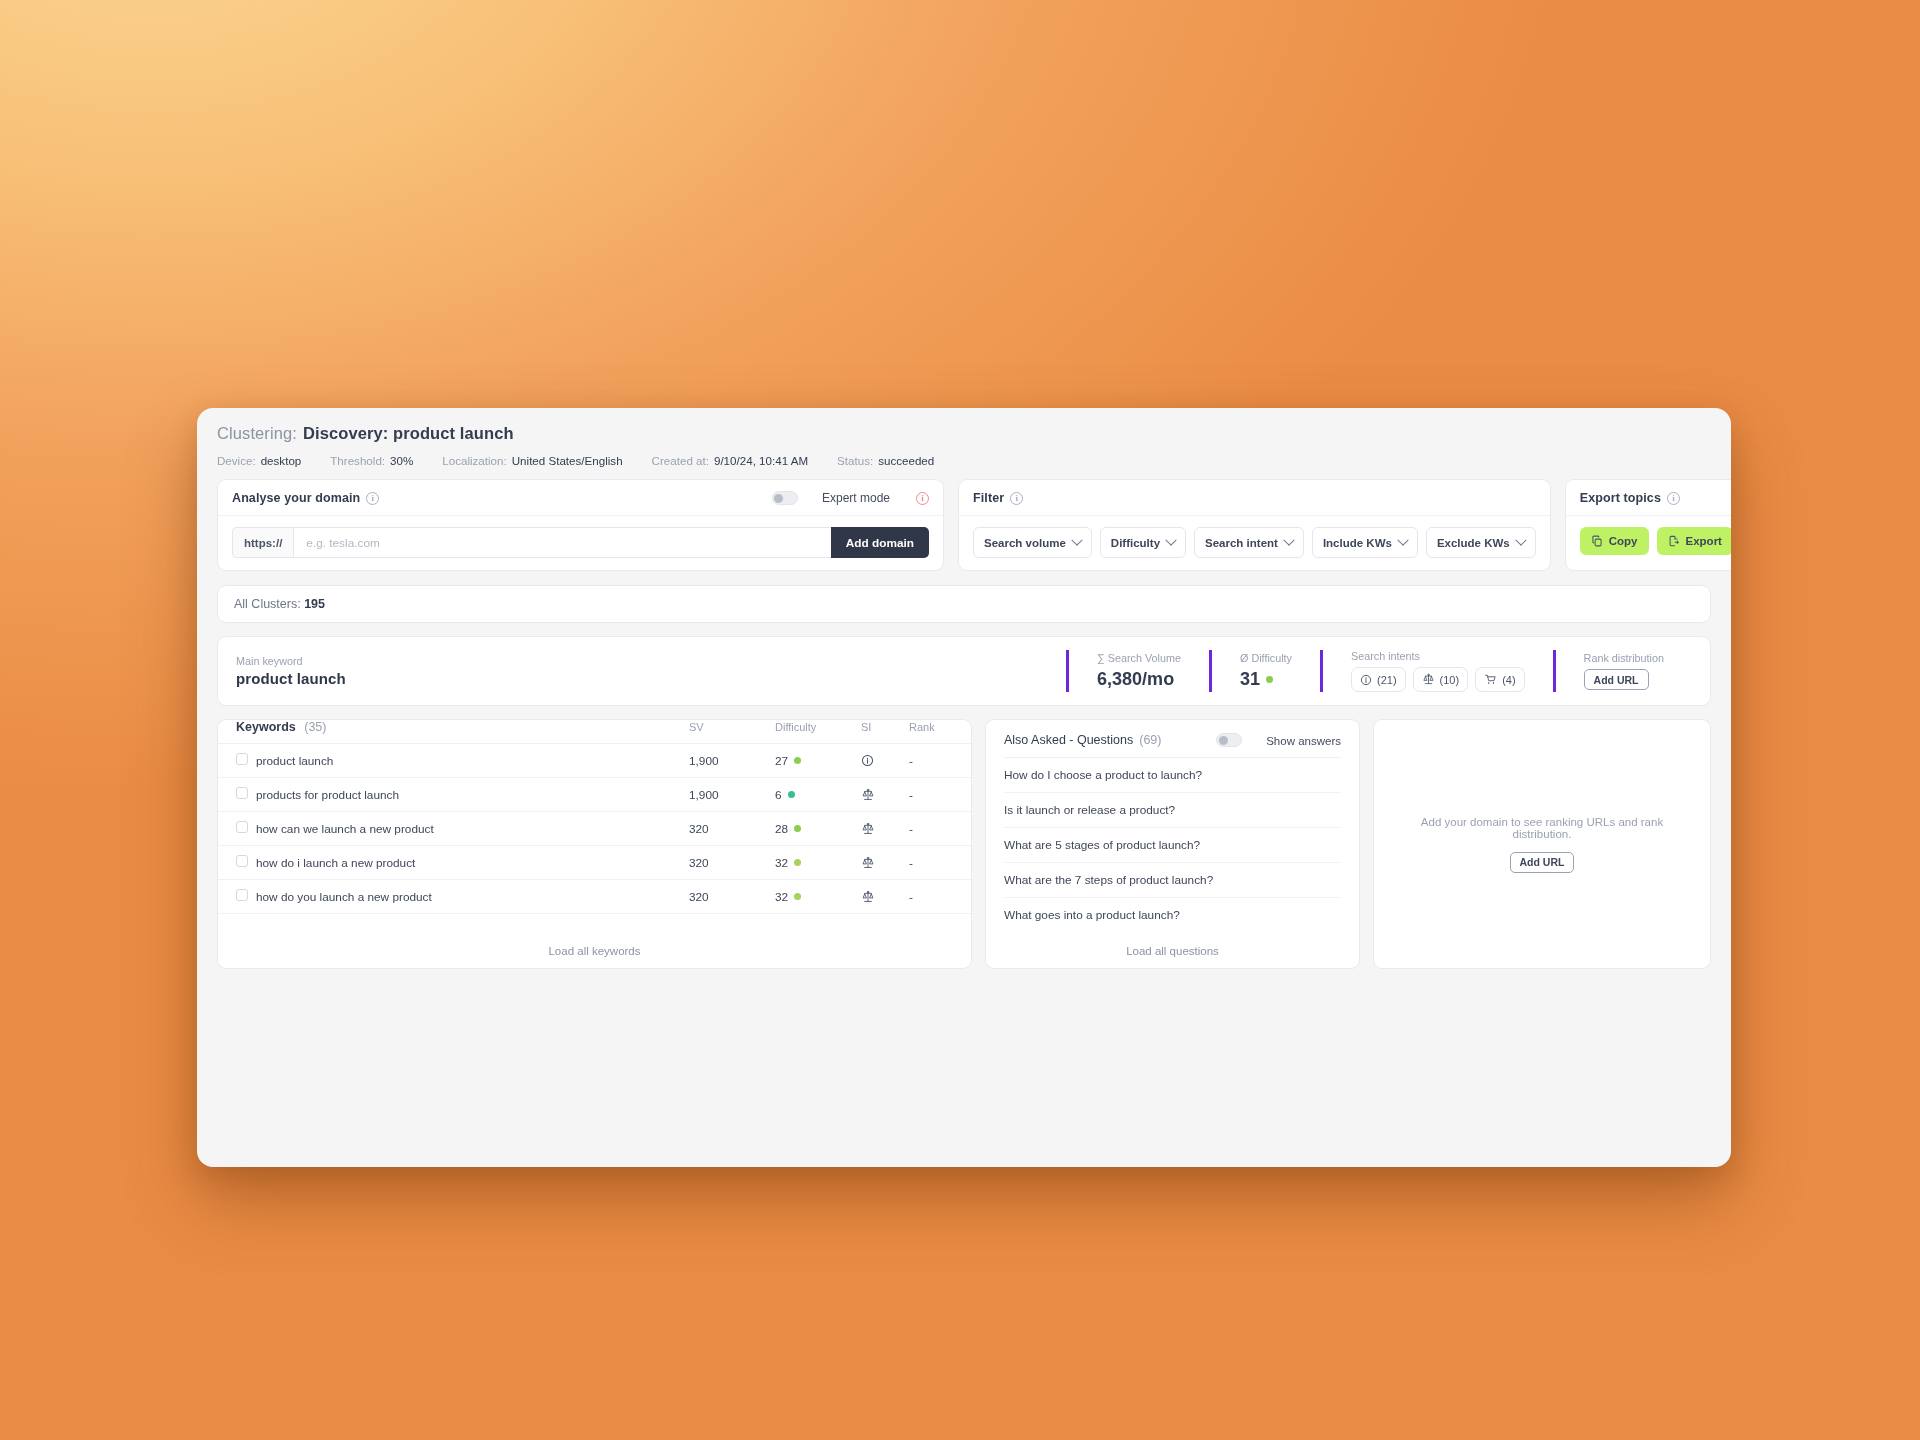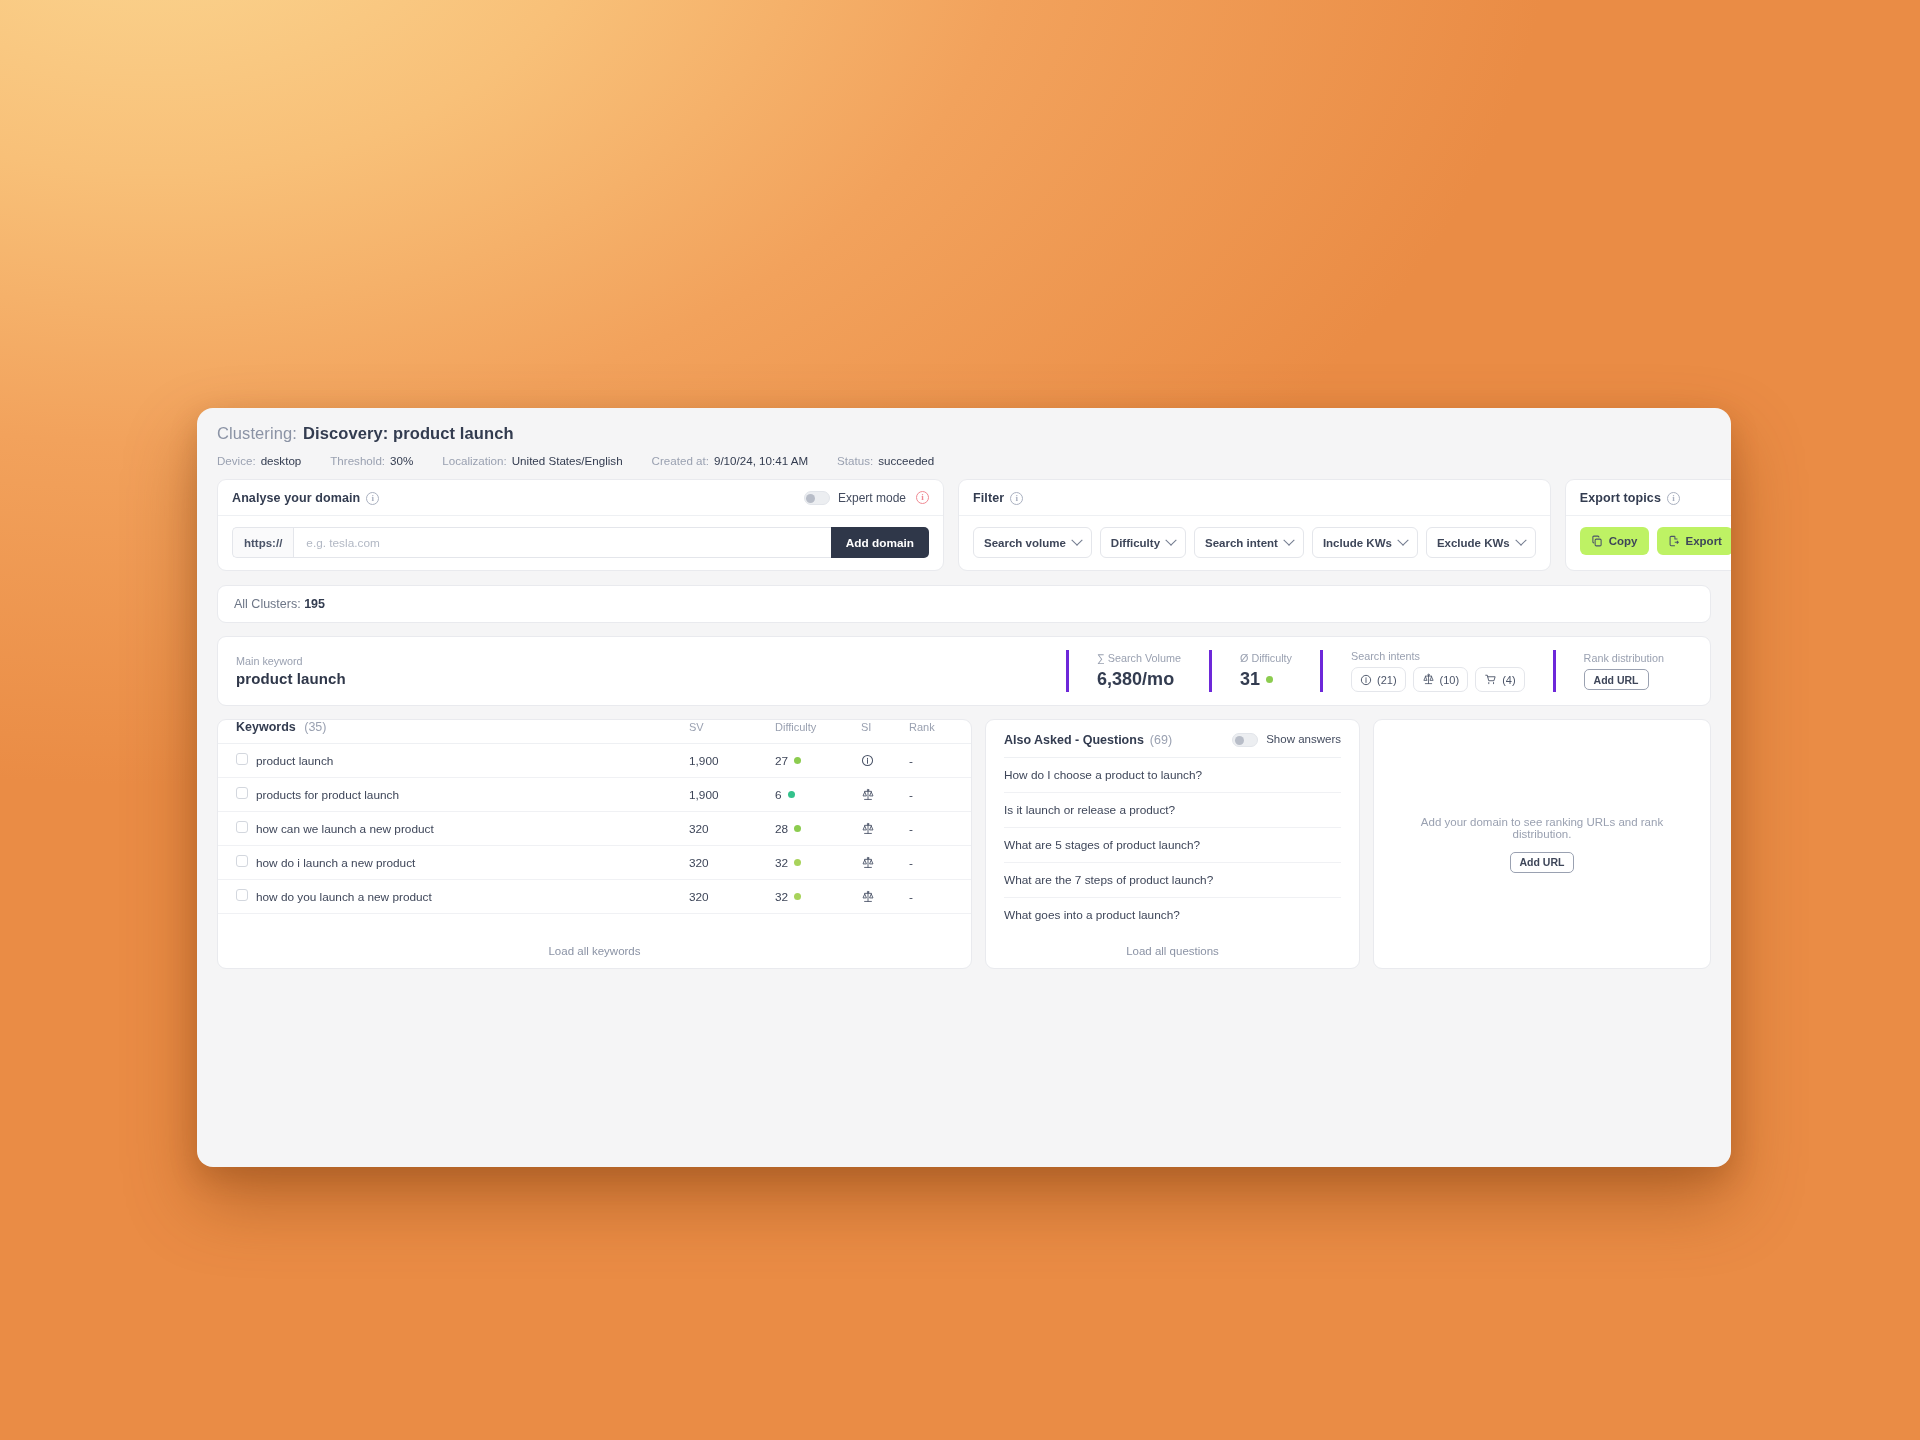--- a/index.html
+++ b/index.html
@@ -73,21 +73,21 @@
     width: 13px; height: 13px; border-radius: 50%;
     border: 1.2px solid #aab1c0; color: #aab1c0;
     font-size: 9px; font-weight: 700; font-family: "Liberation Serif", serif;
     margin-left: 6px; line-height: 1; flex: none;
   }
   .info-ico.red { border-color: #f08a93; color: #f08a93; }
 
   
   .p-analyse { flex: 0 0 727px; display: flex; flex-direction: column; }
   .spacer { flex: 1; }
-  .toggle-wrap { display: flex; align-items: flex-start; gap: 8px; }
+  .toggle-wrap { display: flex; align-items: flex-end; gap: 24px; }
   .toggle {
     width: 26px; height: 14px; border-radius: 8px;
     background: #eceef1; border: 1px solid #e2e5ea;
     position: relative; flex: none;
   }
   .toggle::after {
     content: ""; position: absolute; left: 1.5px; top: 1.5px;
     width: 9px; height: 9px; border-radius: 50%;
     background: #b8bdc8;
   }
@@ -202,21 +202,21 @@
   }
   .bp-kw { flex: 0 0 755px; }
   .bp-qa { flex: 0 0 375px; }
   .bp-rank { flex: 1 1 auto; display: flex; align-items: center; justify-content: center; }
 
   .bp-head {
     display: flex; align-items: center;
     padding: 13px 18px 10px 18px;
     font-size: 12.5px;
   }
-  .bp-head-title { font-weight: 700; color: #333c50; }
+  .bp-head-title { font-weight: 400; color: #333c50; }
   .bp-head-count { color: #9aa1b1; font-weight: 400; margin-left: 6px; }
 
   table.kwt { width: 100%; border-collapse: collapse; }
   table.kwt th {
     font-size: 11px; font-weight: 400; color: #9aa1b1;
     text-align: left; padding: 0 0 9px 0; border-bottom: 1px solid #eef0f3;
   }
   table.kwt td {
     font-size: 11.8px; color: #3e4659;
     padding: 9px 0; border-bottom: 1px solid #f0f1f4;

